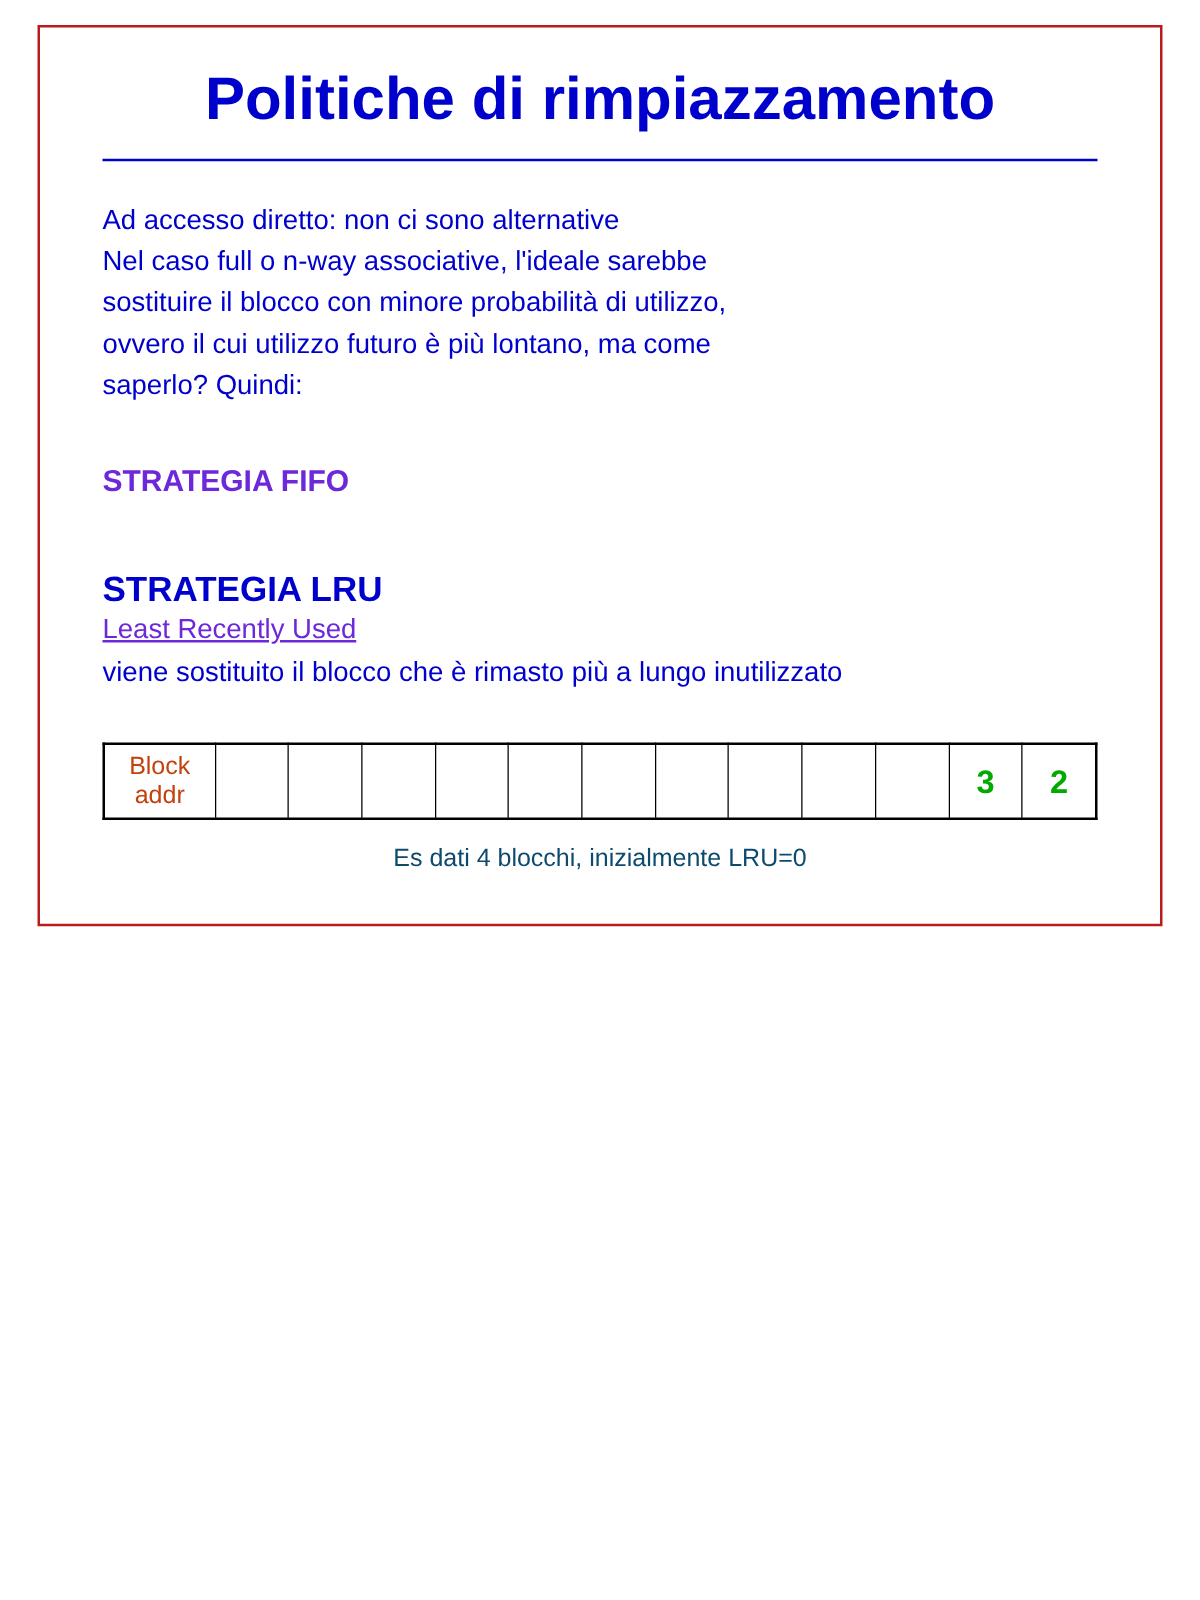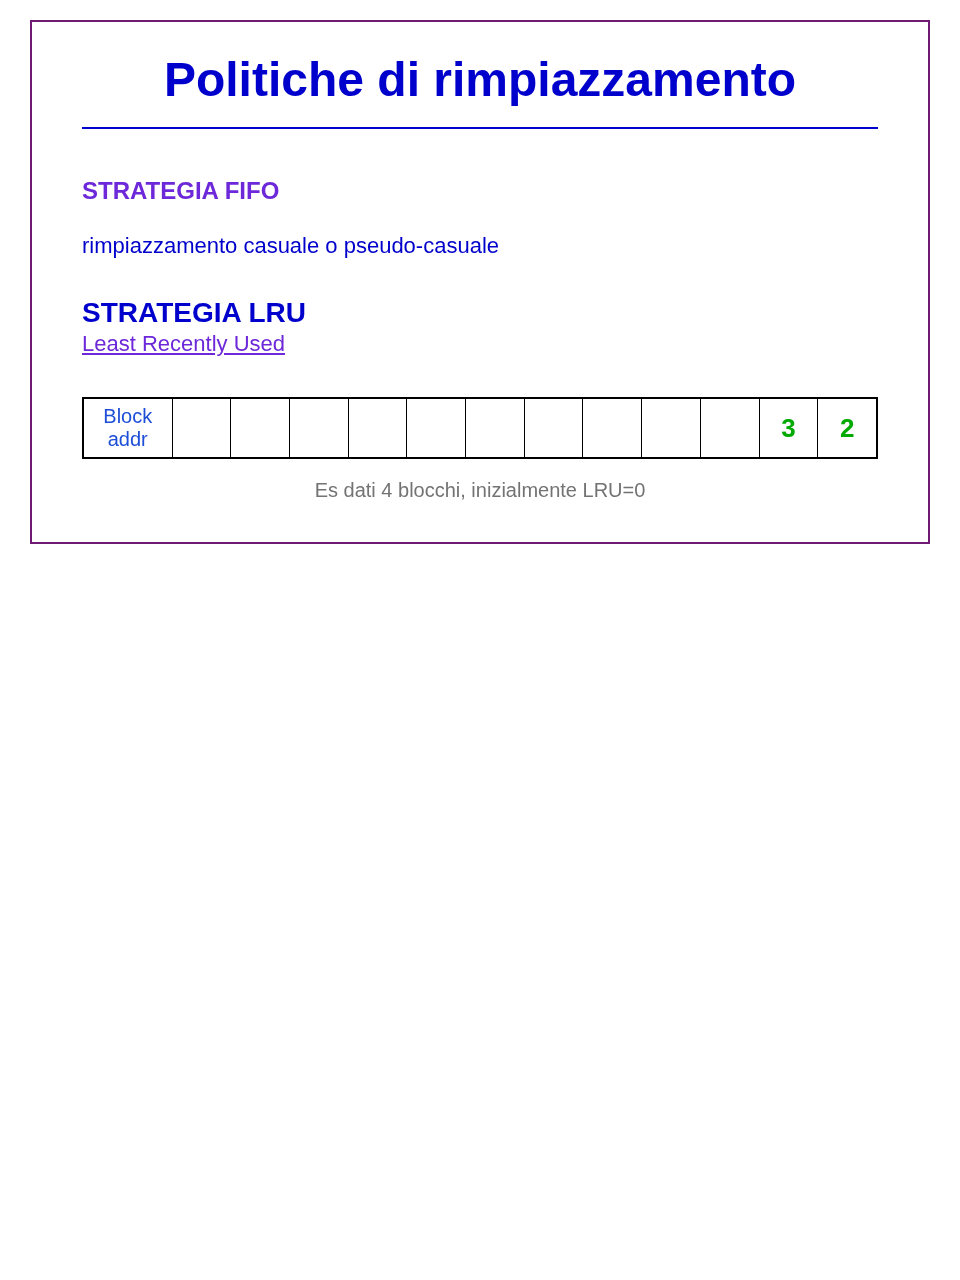--- a/index.html
+++ b/index.html
@@ -14,21 +14,21 @@
       width: 960px;
       min-height: 1280px;
       display: flex;
       align-items: flex-start;
       justify-content: center;
     }
 
     .page-container {
       width: 900px;
       margin: 20px auto;
-      border: 2px solid #701a75;
+      border: 2px solid #b91c1c;
       padding: 30px 50px 40px 50px;
     }
 
     .title-section {
       border-bottom: 2px solid #0000cc;
       padding-bottom: 20px;
       margin-bottom: 30px;
       text-align: center;
     }
 
@@ -100,69 +100,75 @@
       border: 1px solid #000000;
       width: 60px;
       height: 60px;
       text-align: center;
       vertical-align: middle;
       font-size: 22px;
       font-weight: bold;
     }
 
     .cache-table .label-cell {
-      color: #1d4ed8;
+      color: #c2410c;
       font-size: 20px;
       font-weight: normal;
       text-align: center;
       width: 90px;
     }
 
     .cache-table .value-cell-green {
       color: #00aa00;
       font-size: 26px;
       font-weight: bold;
     }
 
     .cache-table .empty-cell {
       color: transparent;
     }
 
     .footer-text {
       text-align: center;
-      color: #737373;
+      color: #0c4a6e;
       font-size: 20px;
       margin-top: 20px;
     }
   </style>
 </head>
 <body>
 
 <div class="page-container">
 
   <div class="title-section">
     <h1 class="page-title">Politiche di rimpiazzamento</h1>
   </div>
 
+  <p class="intro-text">Ad accesso diretto: non ci sono alternative<br>
+    Nel caso full o n-way associative, l'ideale sarebbe<br>
+    sostituire il blocco con minore probabilità di utilizzo,<br>
+    ovvero il cui utilizzo futuro è più lontano, ma come<br>
+    saperlo? Quindi:
+  </p>
 
   <div class="strategy-section">
     <div class="strategy-title">STRATEGIA FIFO</div>
   </div>
 
   <br>
 
   <div class="strategy-section">
-    <div class="strategy-desc">rimpiazzamento casuale o pseudo-casuale</div>
   </div>
 
   <br>
 
   <div class="strategy-section">
     <div class="lru-title">STRATEGIA LRU</div>
     <span class="lru-link">Least Recently Used</span>
+    <div class="lru-desc">viene sostituito il blocco che è rimasto più a lungo inutilizzato</div>
   </div>
 
   <div class="table-section">
     <table class="cache-table">
       <tbody>
           <tr>
         <td class="label-cell">Block<br>addr</td>
         <td class="empty-cell">&nbsp;</td>
         <td class="empty-cell">&nbsp;</td>
         <td class="empty-cell">&nbsp;</td>

